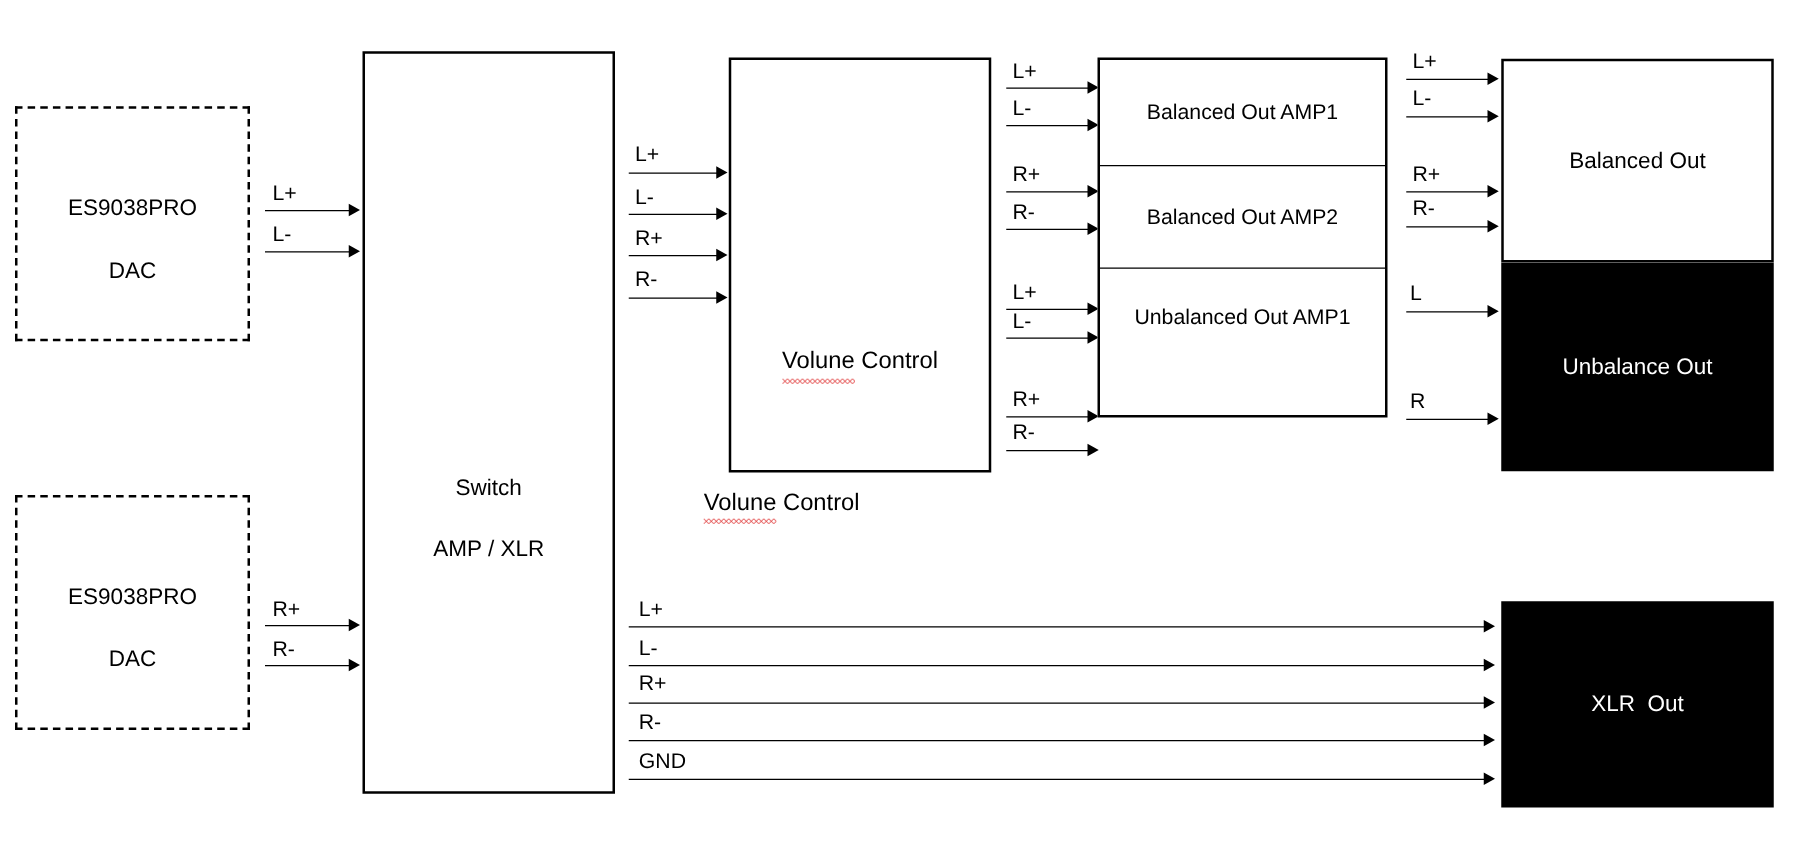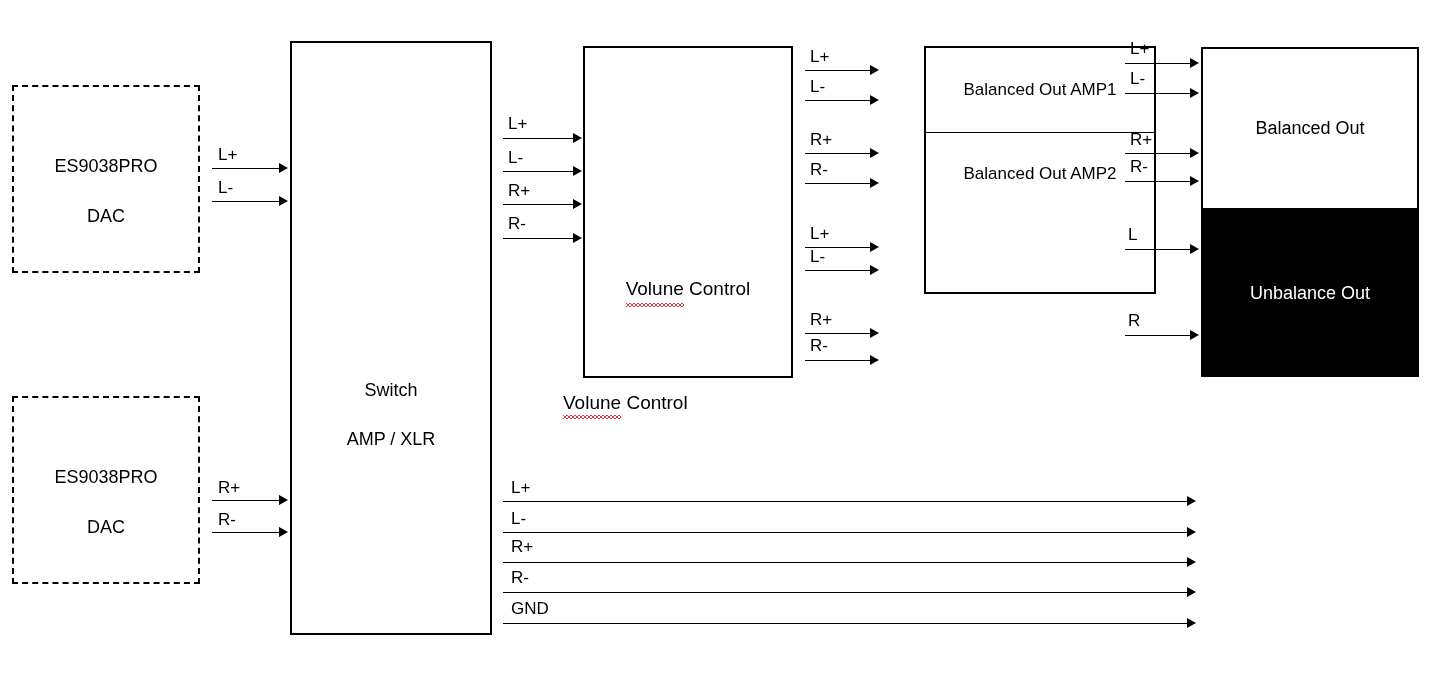--- a/index.html
+++ b/index.html
@@ -136,26 +136,29 @@
   <div class="arrow" style="left:870px;top:265px;"></div>
 
   <div class="sig" style="left:810px;top:311px;">R+</div>
   <div class="wire" style="left:805px;top:333px;width:68px;"></div>
   <div class="arrow" style="left:870px;top:328px;"></div>
 
   <div class="sig" style="left:810px;top:337px;">R-</div>
   <div class="wire" style="left:805px;top:360px;width:68px;"></div>
   <div class="arrow" style="left:870px;top:355px;"></div>
 
-  <div class="ampstack" style="left:924px;top:46px;width:232px;height:248px;font-size:17px;">
+  <div class="ampstack" style="left:878px;top:46px;width:232px;height:288px;font-size:17px;">
     <div class="amprow" style="top:0px;height:84px;">
       <span>Balanced Out AMP1</span>
     </div>
     <div class="amprow" style="top:84px;height:82px;">
       <span>Balanced Out AMP2</span>
+    </div>
+    <div class="amprow" style="top:166px;height:78px;">
+      <span>Unbalanced Out AMP1</span>
     </div>
   </div>
 
   <div class="sig" style="left:1130px;top:40px;">L+</div>
   <div class="wire" style="left:1125px;top:63px;width:68px;"></div>
   <div class="arrow" style="left:1190px;top:58px;"></div>
 
   <div class="sig" style="left:1130px;top:70px;">L-</div>
   <div class="wire" style="left:1125px;top:93px;width:68px;"></div>
   <div class="arrow" style="left:1190px;top:88px;"></div>
@@ -197,14 +200,17 @@
   <div class="arrow" style="left:1187px;top:557px;"></div>
 
   <div class="sig" style="left:511px;top:569px;">R-</div>
   <div class="wire" style="left:503px;top:592px;width:686px;"></div>
   <div class="arrow" style="left:1187px;top:587px;"></div>
 
   <div class="sig" style="left:511px;top:600px;">GND</div>
   <div class="wire" style="left:503px;top:623px;width:686px;"></div>
   <div class="arrow" style="left:1187px;top:618px;"></div>
 
+  <div class="block filled" style="left:1201px;top:481px;width:218px;height:165px;font-size:18px;">
+    <span style="white-space:pre;">XLR  Out</span>
+  </div>
 
 </div>
 
 </body></html>

